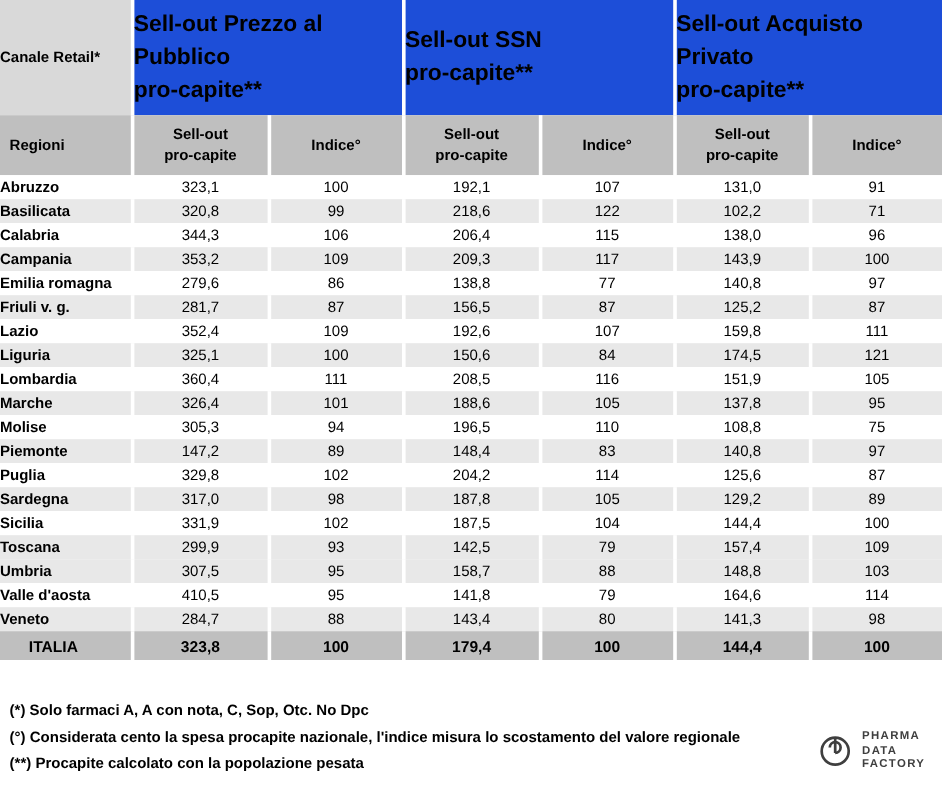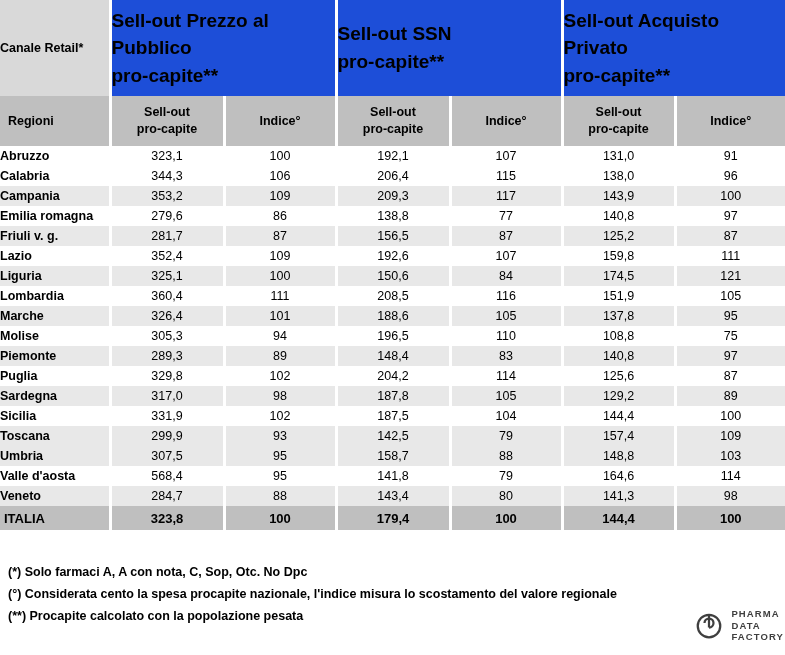--- a/index.html
+++ b/index.html
@@ -91,37 +91,37 @@
   td.num.last { border-right: none; }
 
   tr.total-row td {
     background: #bfbfbf;
     font-weight: bold;
     font-size: 13px;
     height: 24px;
   }
   tr.total-row td.region {
     font-weight: bold;
-    padding-left: 4px;
+    padding-left: 24px;
   }
 
   
   .notes {
     margin-top: 32px;
     padding-left: 8px;
     font-size: 12.5px;
     font-weight: bold;
     line-height: 1.75;
   }
   .notes div { white-space: nowrap; }
 
   
   .logo {
     position: absolute;
-    right: 1px;
+    right: 14px;
     bottom: 12px;
     display: flex;
     align-items: center;
     gap: 7px;
   }
   .logo-mark {
     width: 30px;
     height: 30px;
     flex: 0 0 auto;
   }
@@ -186,20 +186,29 @@
     <tbody id="table-body">
         <tr class="row-odd">
           <td class="region">Abruzzo</td>
           <td class="num">323,1</td>
           <td class="num">100</td>
           <td class="num">192,1</td>
           <td class="num">107</td>
           <td class="num">131,0</td>
           <td class="num last">91</td>
         </tr>
+        <tr class="row-even">
+          <td class="region">Basilicata</td>
+          <td class="num">320,8</td>
+          <td class="num">99</td>
+          <td class="num">218,6</td>
+          <td class="num">122</td>
+          <td class="num">102,2</td>
+          <td class="num last">71</td>
+        </tr>
         <tr class="row-odd">
           <td class="region">Calabria</td>
           <td class="num">344,3</td>
           <td class="num">106</td>
           <td class="num">206,4</td>
           <td class="num">115</td>
           <td class="num">138,0</td>
           <td class="num last">96</td>
         </tr>
         <tr class="row-even">
@@ -269,21 +278,21 @@
           <td class="region">Molise</td>
           <td class="num">305,3</td>
           <td class="num">94</td>
           <td class="num">196,5</td>
           <td class="num">110</td>
           <td class="num">108,8</td>
           <td class="num last">75</td>
         </tr>
         <tr class="row-even">
           <td class="region">Piemonte</td>
-          <td class="num">289,3</td>
+          <td class="num">147,2</td>
           <td class="num">89</td>
           <td class="num">148,4</td>
           <td class="num">83</td>
           <td class="num">140,8</td>
           <td class="num last">97</td>
         </tr>
         <tr class="row-odd">
           <td class="region">Puglia</td>
           <td class="num">329,8</td>
           <td class="num">102</td>
@@ -323,21 +332,21 @@
           <td class="region">Umbria</td>
           <td class="num">307,5</td>
           <td class="num">95</td>
           <td class="num">158,7</td>
           <td class="num">88</td>
           <td class="num">148,8</td>
           <td class="num last">103</td>
         </tr>
         <tr class="row-odd">
           <td class="region">Valle d'aosta</td>
-          <td class="num">568,4</td>
+          <td class="num">410,5</td>
           <td class="num">95</td>
           <td class="num">141,8</td>
           <td class="num">79</td>
           <td class="num">164,6</td>
           <td class="num last">114</td>
         </tr>
         <tr class="row-even">
           <td class="region">Veneto</td>
           <td class="num">284,7</td>
           <td class="num">88</td>

